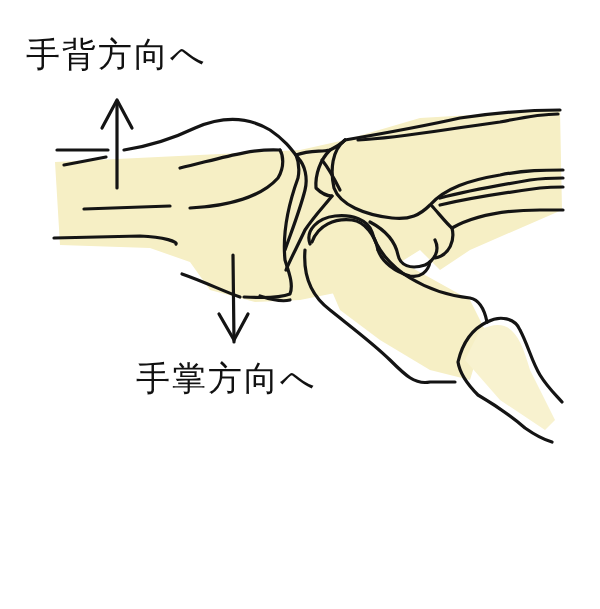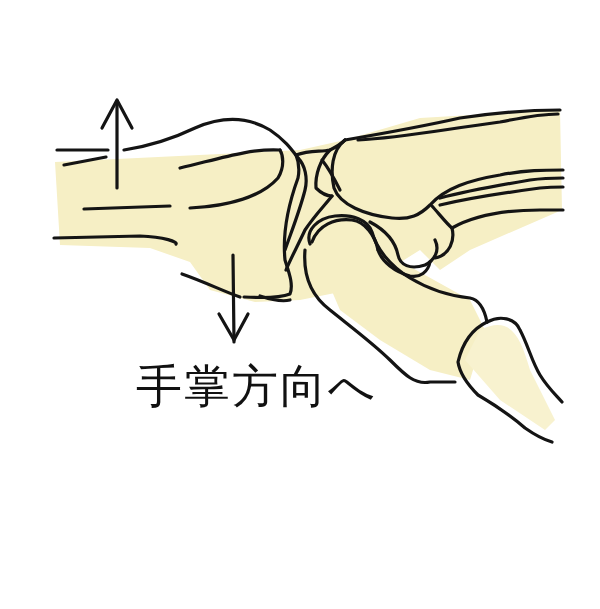--- a/index.html
+++ b/index.html
@@ -30,21 +30,21 @@
     }
     .label-dorsal {
       left: 26px;
       top: 32px;
       font-size: 34px;
       font-weight: 300;
     }
     .label-palmar {
       left: 136px;
       top: 356px;
-      font-size: 46px;
+      font-size: 34px;
       font-weight: 300;
       text-align: center;
     }
     .label-title {
       left: 138px;
       top: 522px;
       font-size: 40px;
       font-weight: 300;
       letter-spacing: 3px;
     }
@@ -125,17 +125,18 @@
     <g>
       <path class="ink" d="M487 322 C500 315 515 318 520 330 C528 345 532 362 540 375 C548 388 556 395 562 402"></path>
       <path class="ink" d="M487 322 C470 330 462 345 458 362 C460 375 468 385 478 395 C495 405 510 415 525 428 C535 435 545 440 552 442"></path>
     </g>
 
     <g>
       <path class="ink" d="M260 296 C272 300 282 302 290 300"></path>
     </g>
   </svg>
 
+  <div class="label label-dorsal">手背方向へ</div>
 
   <div class="label label-palmar">手掌方向へ</div>
 
 
 </div>
 
 </body></html>

